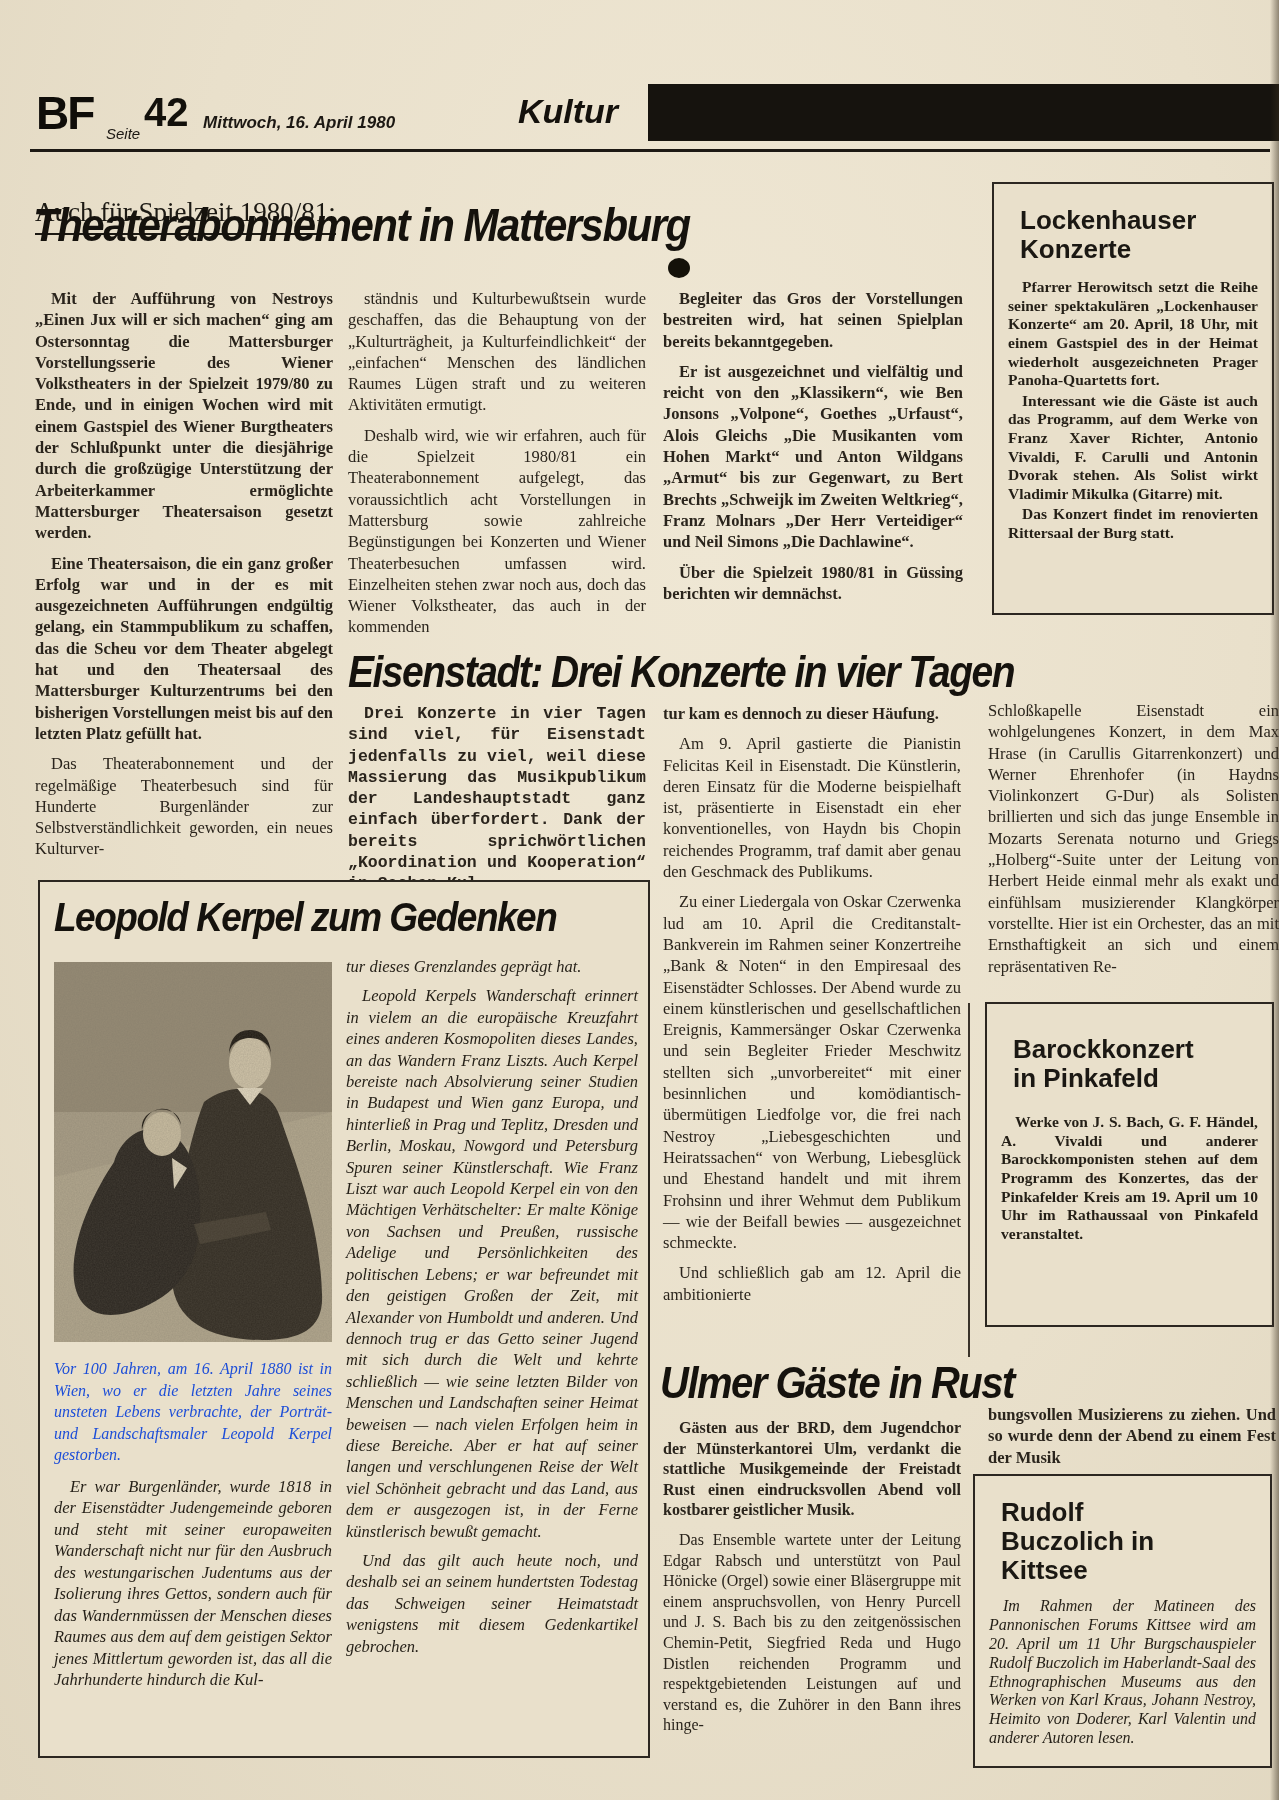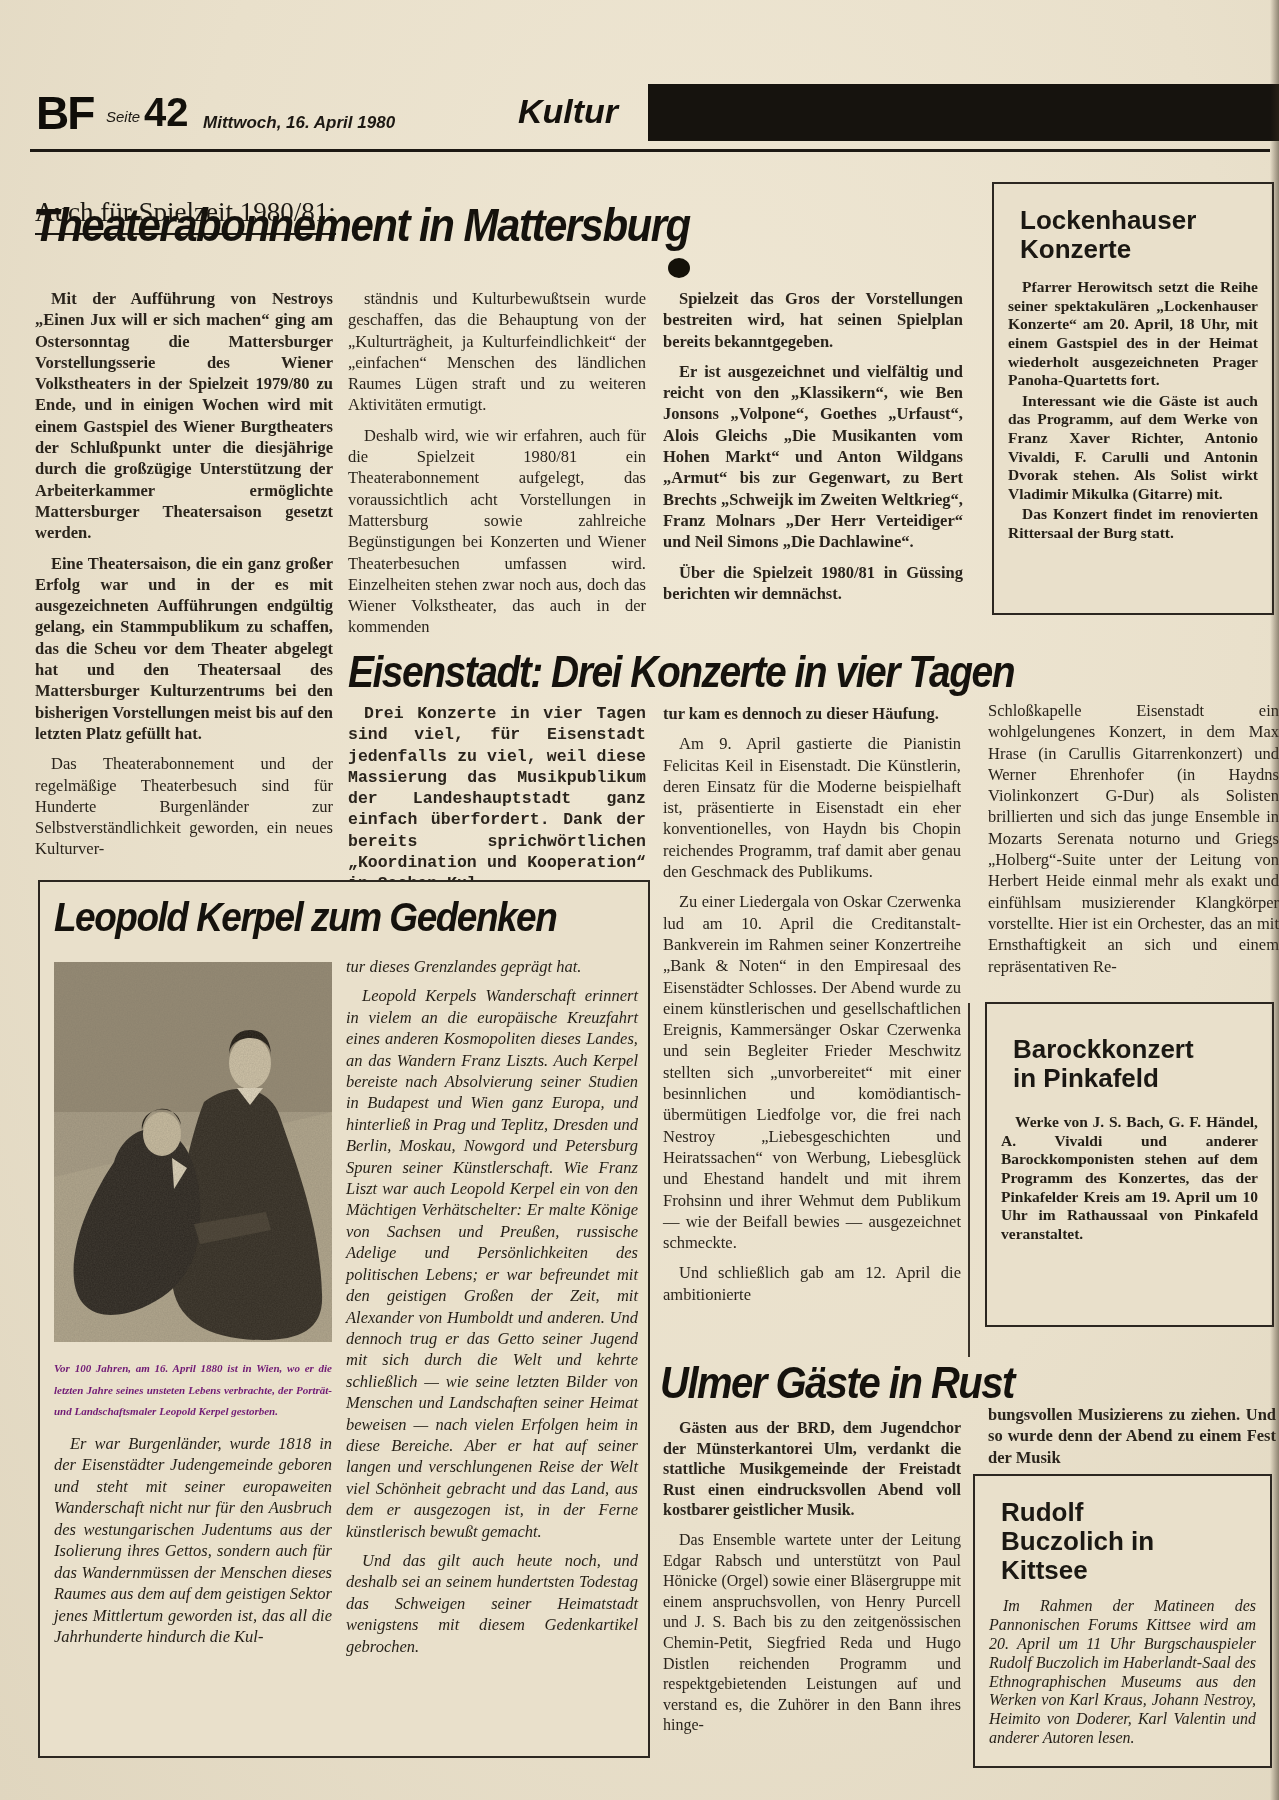--- a/index.html
+++ b/index.html
@@ -19,53 +19,53 @@
           border-bottom:2.5px solid #1c1913;padding-bottom:5px;margin-top:37px;}
   .newsbox{position:absolute;background:#e9e0cb;border:2px solid #2c2721;box-sizing:border-box;overflow:hidden;}
   .boxtitle{font-family:"Liberation Sans",sans-serif;font-size:26px;line-height:1.12;color:#1b1813;margin:12px;}
   .boxbody{font-size:15.5px;line-height:18.6px;text-align:justify;color:#241f17;}
   .boxbody p{margin:0 0 2px 0;text-indent:14px;}
   .rule-h{position:absolute;background:#1d1914;}
   .rule-v{position:absolute;background:#3a332a;}
   .blackband{position:absolute;background:#16130e;}
   .edge-shadow{position:absolute;top:0;right:0;width:9px;height:100%;
                background:linear-gradient(to right,rgba(0,0,0,0),rgba(55,45,30,.5));}
-  .caption{font-size:11px;line-height:21.5px;font-style:italic;font-weight:700;text-align:justify;color:#701a75;}
+  .caption{font-size:16px;line-height:21.5px;font-style:italic;font-weight:400;text-align:justify;color:#1d4ed8;}
   .kerpel-txt{font-size:16.5px;line-height:21.5px;font-style:italic;text-align:justify;color:#241f17;}
   .kerpel-txt p{margin:0 0 8px 0;text-indent:16px;}
   .masthead-logo{font-size:46px;font-weight:900;color:#0f0d09;letter-spacing:-2px;}
   .ink-blob{position:absolute;background:#141109;border-radius:50%;}
 </style>
 </head>
 <body>
 
 <div class="page">
 
   <div class="abs blackband" style="left:648px;top:84px;width:631px;height:57px;"></div>
   <div class="abs masthead-logo sans" style="left:36px;top:86px;">BF</div>
-  <div class="abs sans ital" style="left:106px;top:108px;font-size:15px;color:#1c1813;">Seite</div>
+  <div class="abs sans ital" style="left:106px;top:125px;font-size:15px;color:#1c1813;">Seite</div>
   <div class="abs sans" style="left:144px;top:90px;font-size:40px;font-weight:900;color:#12100b;">42</div>
   <div class="abs sans ital" style="left:203px;top:113px;font-size:17px;font-weight:700;color:#1c1813;">Mittwoch, 16. April 1980</div>
   <div class="abs sans ital" style="left:518px;top:92px;font-size:34px;font-weight:700;color:#14110c;">Kultur</div>
   <div class="rule-h" style="left:30px;top:149px;width:1240px;height:3px;"></div>
 
   <div class="abs kicker" style="left:35px;top:160px;">Auch für Spielzeit 1980/81:</div>
   <div class="abs headline" style="left:33px;top:198px;font-size:42px;">Theaterabonnement in Mattersburg</div>
 
   <div class="abs body-txt indent" style="left:35px;top:288px;width:298px;">
     <p class="bold">Mit der Aufführung von Nestroys „Einen Jux will er sich machen“ ging am Ostersonntag die Mattersburger Vorstellungsserie des Wiener Volkstheaters in der Spielzeit 1979/80 zu Ende, und in einigen Wochen wird mit einem Gastspiel des Wiener Burgtheaters der Schlußpunkt unter die diesjährige durch die großzügige Unterstützung der Arbeiterkammer ermöglichte Mattersburger Theatersaison gesetzt werden.</p>
     <p class="bold">Eine Theatersaison, die ein ganz großer Erfolg war und in der es mit ausgezeichneten Aufführungen endgültig gelang, ein Stammpublikum zu schaffen, das die Scheu vor dem Theater abgelegt hat und den Theatersaal des Mattersburger Kulturzentrums bei den bisherigen Vorstellungen meist bis auf den letzten Platz gefüllt hat.</p>
     <p>Das Theaterabonnement und der regelmäßige Theaterbesuch sind für Hunderte Burgenländer zur Selbstverständlichkeit geworden, ein neues Kulturver-</p>
   </div>
   <div class="abs body-txt indent" style="left:348px;top:288px;width:298px;">
     <p>ständnis und Kulturbewußtsein wurde geschaffen, das die Behauptung von der „Kulturträgheit, ja Kulturfeindlichkeit“ der „einfachen“ Menschen des ländlichen Raumes Lügen straft und zu weiteren Aktivitäten ermutigt.</p>
     <p>Deshalb wird, wie wir erfahren, auch für die Spielzeit 1980/81 ein Theaterabonnement aufgelegt, das voraussichtlich acht Vorstellungen in Mattersburg sowie zahlreiche Begünstigungen bei Konzerten und Wiener Theaterbesuchen umfassen wird. Einzelheiten stehen zwar noch aus, doch das Wiener Volkstheater, das auch in der kommenden</p>
   </div>
   <div class="abs body-txt indent" style="left:663px;top:288px;width:300px;">
-    <p class="bold">Spielzeit das Gros der Vorstellungen bestreiten wird, hat seinen Spielplan bereits bekanntgegeben.</p>
+    <p class="bold">Begleiter das Gros der Vorstellungen bestreiten wird, hat seinen Spielplan bereits bekanntgegeben.</p>
     <p class="bold">Er ist ausgezeichnet und vielfältig und reicht von den „Klassikern“, wie Ben Jonsons „Volpone“, Goethes „Urfaust“, Alois Gleichs „Die Musikanten vom Hohen Markt“ und Anton Wildgans „Armut“ bis zur Gegenwart, zu Bert Brechts „Schweijk im Zweiten Weltkrieg“, Franz Molnars „Der Herr Verteidiger“ und Neil Simons „Die Dachlawine“.</p>
     <p class="bold">Über die Spielzeit 1980/81 in Güssing berichten wir demnächst.</p>
   </div>
   <div class="ink-blob" style="left:668px;top:258px;width:22px;height:20px;"></div>
 
   <div class="newsbox" style="left:992px;top:182px;width:282px;height:433px;padding:10px 14px;">
     <h2 class="boxtitle" style="width:180px;">Lockenhauser Konzerte</h2>
     <div class="boxbody bold" style="margin-top:14px;">
       <p>Pfarrer Herowitsch setzt die Reihe seiner spektakulären „Lockenhauser Konzerte“ am 20. April, 18 Uhr, mit einem Gastspiel des in der Heimat wiederholt ausgezeichneten Prager Panoha-Quartetts fort.</p>
       <p>Interessant wie die Gäste ist auch das Programm, auf dem Werke von Franz Xaver Richter, Antonio Vivaldi, F. Carulli und Antonin Dvorak stehen. Als Solist wirkt Vladimir Mikulka (Gitarre) mit.</p>

